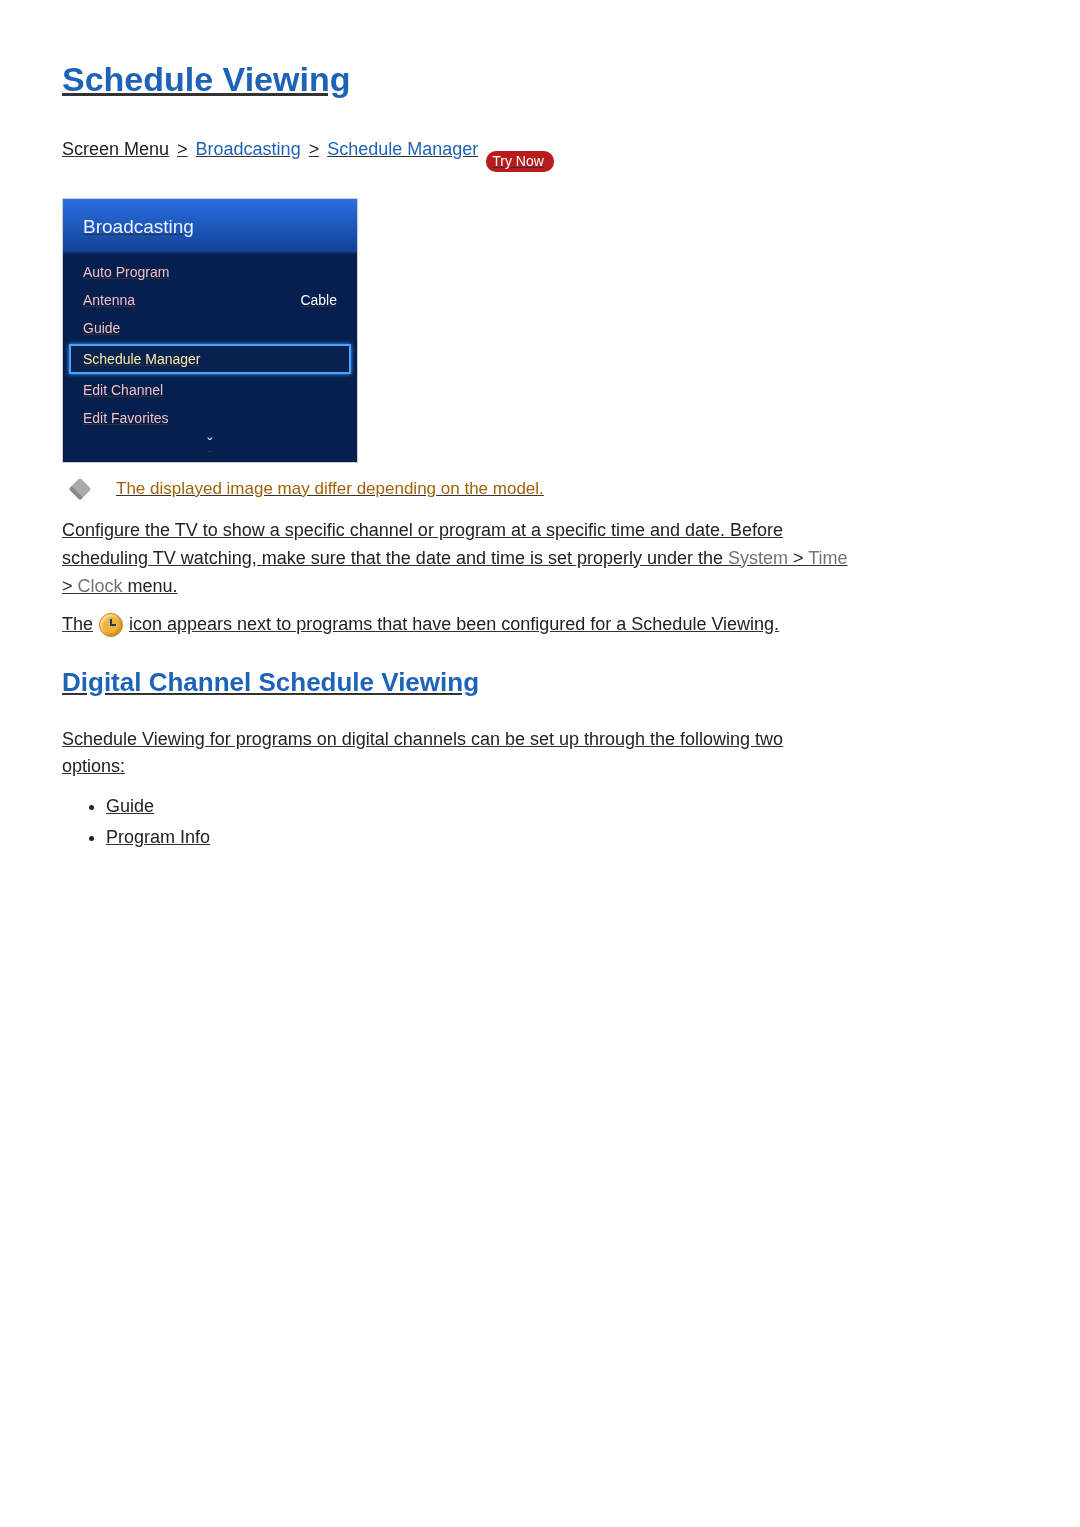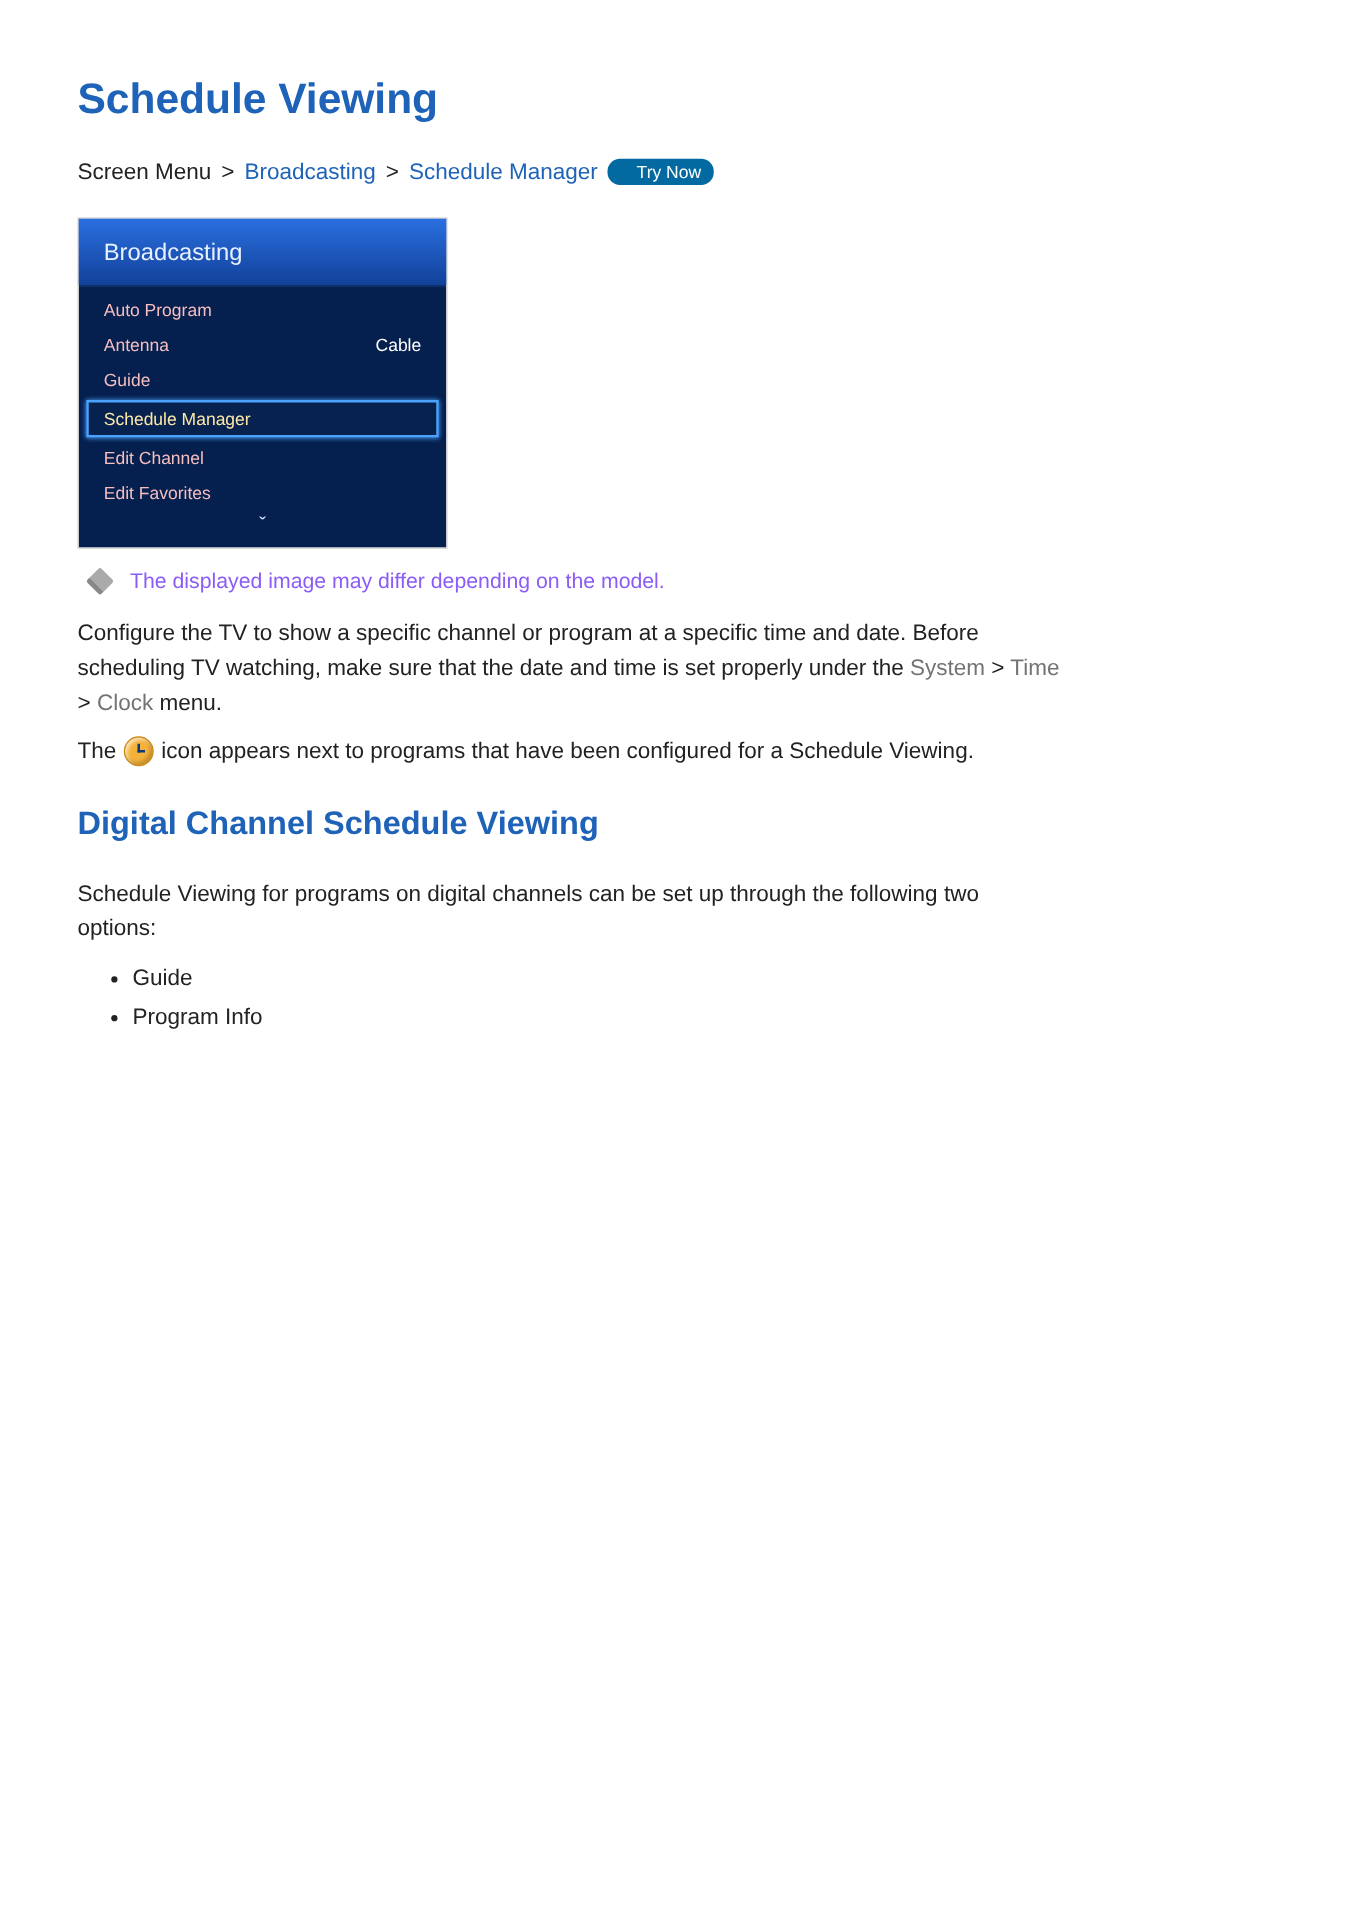--- a/index.html
+++ b/index.html
@@ -6,47 +6,49 @@
     margin: 0;
     font-family: Arial, Helvetica, sans-serif;
     background: #fff;
     color: #333;
   }
   .page {
     width: 910px;
     min-height: 1527px;
     box-sizing: border-box;
     padding: 60px 60px 60px 62px;
+    text-decoration: underline;
   }
   h1.title {
     color: #1e63b8;
     font-size: 34px;
     font-weight: bold;
     margin: 0 0 28px 0;
   }
   .breadcrumb {
     font-size: 18px;
     color: #222;
     margin-bottom: 26px;
     display: flex;
     align-items: center;
     flex-wrap: wrap;
     gap: 4px;
   }
   .breadcrumb .sep { color: #222; margin: 0 4px; }
   .breadcrumb .link { color: #1e63b8; }
   .try-now {
     display: inline-block;
-    background: #0369a1;
+    background: #b91c1c;
     color: #fff;
     font-size: 14px;
-    padding: 2px 10px 3px 23px;
+    padding: 2px 10px 3px 6px;
     border-radius: 10px;
     margin-left: 4px;
     vertical-align: middle;
+    margin-top: 24px;
   }
   
   .tv-panel {
     width: 296px;
     border: 1px solid #ccc;
     box-sizing: border-box;
     background: linear-gradient(to bottom, #1f5cc9 0%, #0b2e6b 55px, #051f4e 55px, #051f4e 100%);
     padding: 0;
     margin-bottom: 16px;
   }
@@ -79,22 +81,22 @@
   .tv-item.selected .lbl { color: #ffe9a8; }
   .tv-scroll {
     text-align: center;
     color: #cfe2ff;
     font-size: 16px;
     padding: 4px 0 8px 0;
   }
   .note-row {
     display: flex;
     align-items: center;
-    gap: 16px;
-    color: #8b5cf6;
+    gap: 28px;
+    color: #a16207;
     font-size: 17px;
     margin: 6px 0 18px 10px;
   }
   .pencil {
     width: 16px; height: 16px;
     transform: rotate(45deg);
     background: linear-gradient(to top, #888 0%, #888 25%, #aaa 25%, #aaa 100%);
     border-radius: 2px;
     position: relative;
   }

